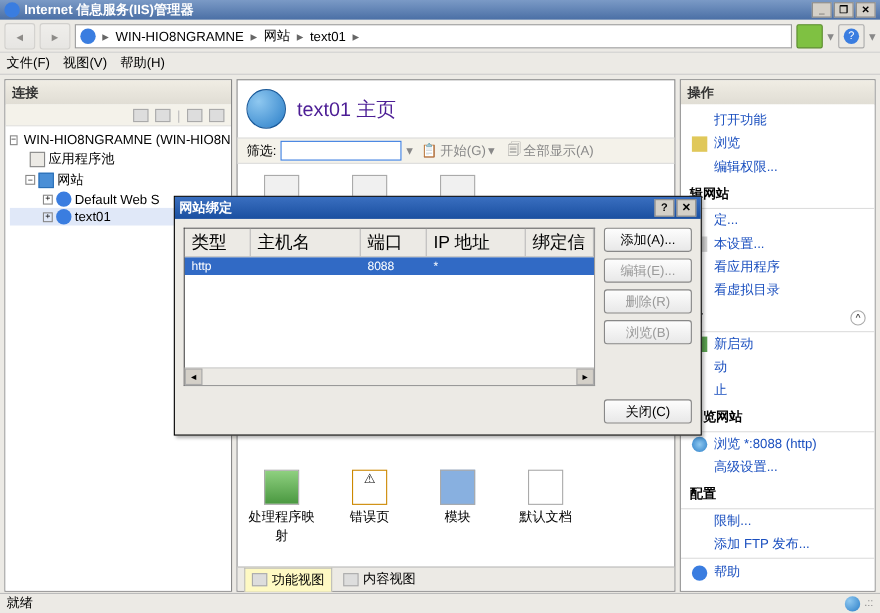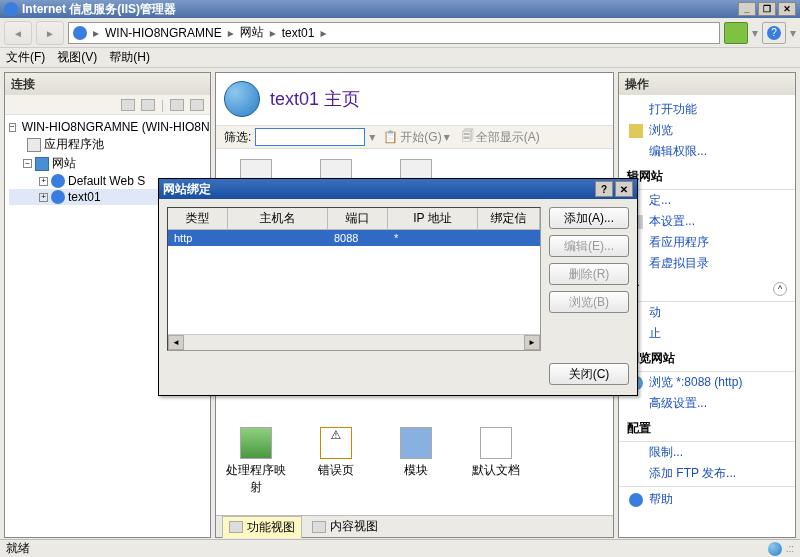--- a/index.html
+++ b/index.html
@@ -70,21 +70,21 @@
 .ic-sm { width: 14px; height: 14px; display: inline-block; }
 
 
 .modal { position: absolute; left: 158px; top: 178px; width: 480px; background: #eceae5; border: 1px solid #000; box-shadow: 2px 2px 3px rgba(0,0,0,0.3); }
 .modal-title { height: 20px; background: linear-gradient(#3a6fc0, #1a4fa0); color: #fff; display: flex; align-items: center; padding: 0 4px; font-weight: bold; }
 .modal-title .mbtn { width: 18px; height: 16px; background: #d4d0c8; border: 1px solid #888; display: flex; align-items: center; justify-content: center; color: #000; font-size: 10px; margin-left: 2px; }
 .modal-title .spacer { flex: 1; }
 .modal-body { padding: 8px; display: flex; gap: 8px; }
 .grid-wrap { flex: 1; background: #fff; border: 1px inset #999; height: 144px; display: flex; flex-direction: column; }
 .grid-head { display: flex; background: #eceae5; border-bottom: 1px solid #bbb; }
-.grid-head div { padding: 2px 6px; border-right: 1px solid #bbb; font-size: 12px; text-align: center; }
+.grid-head div { padding: 2px 6px; border-right: 1px solid #bbb; font-size: 16px; }
 .grid-row { display: flex; background: #316ac5; color: #fff; }
 .grid-row div { padding: 2px 6px; font-size: 11px; }
 .grid-scroll { margin-top: auto; height: 16px; background: #eceae5; border-top: 1px solid #ccc; display: flex; }
 .grid-scroll .sb { width: 16px; background: #d4d0c8; border: 1px solid #aaa; display: flex; align-items: center; justify-content: center; font-size: 8px; }
 .grid-scroll .track { flex: 1; }
 .modal-btns { display: flex; flex-direction: column; gap: 6px; }
 .wbtn { width: 80px; height: 22px; background: linear-gradient(#fdfdfd,#e8e8e8); border: 1px solid #888; border-radius: 3px; }
 .wbtn.dis { color: #999; }
 .modal-foot { display: flex; justify-content: flex-end; padding: 4px 8px 10px; }
 
@@ -276,20 +276,24 @@
         </div>
       <div class="act-link">
           <span class="ic-sm"></span>
           <span>看虚拟目录</span>
         </div>
       <div class="act-link k">
           <span>站</span>
           <span class="expand">^</span>
         </div>
       <div class="act-link">
+          <span class="ic-sm" style="background:#5aa050"></span>
+          <span>新启动</span>
+        </div>
+      <div class="act-link">
           <span class="ic-sm"></span>
           <span>动</span>
         </div>
       <div class="act-link">
           <span class="ic-sm"></span>
           <span>止</span>
         </div>
       <div class="act-link k">
           <span>浏览网站</span>
         </div>

